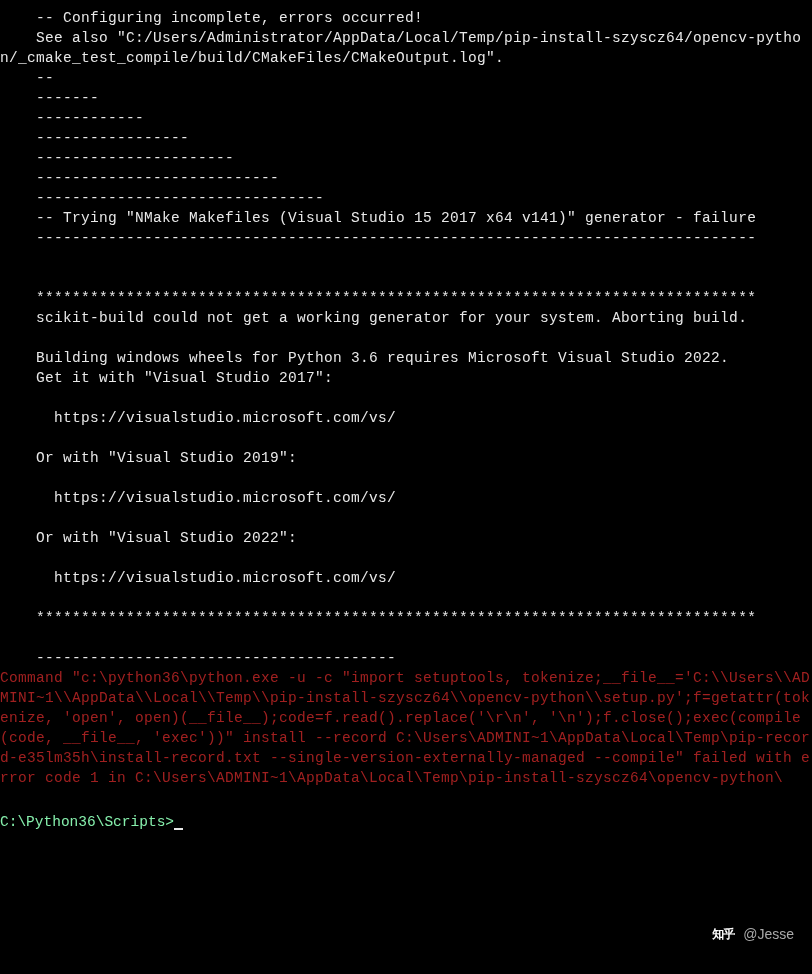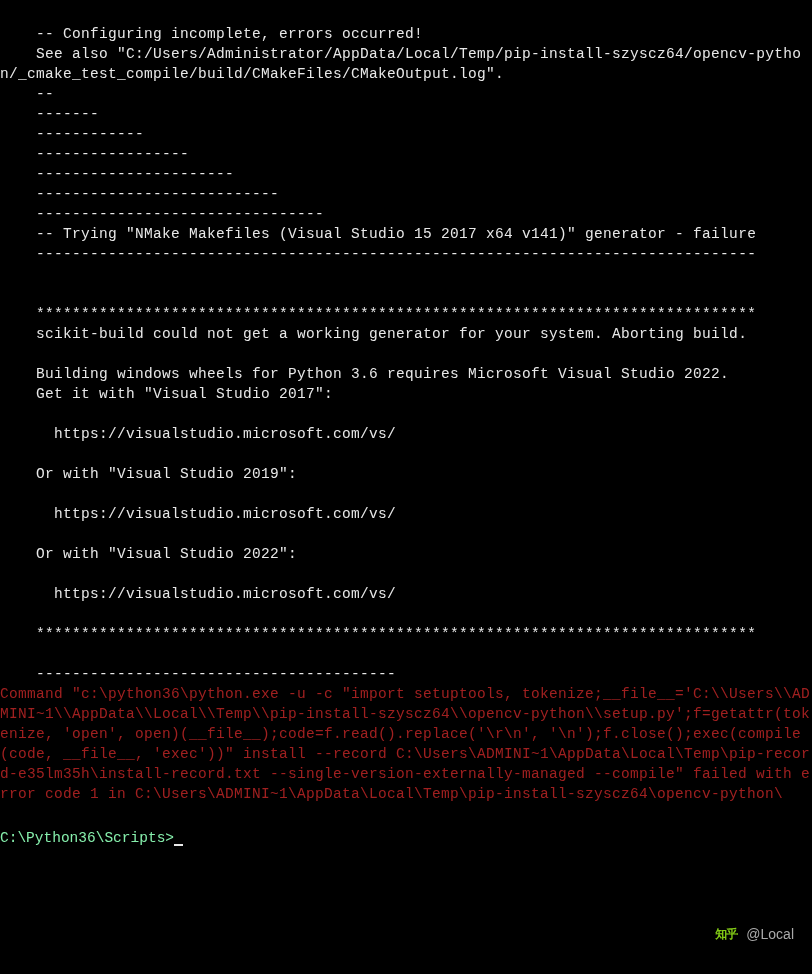--- a/index.html
+++ b/index.html
@@ -11,21 +11,21 @@
     background: #000;
     font-family: 'Consolas', 'Courier New', monospace;
     font-size: 14.5px;
     line-height: 1.38;
     width: 812px;
     height: 974px;
     overflow: hidden;
     position: relative;
   }
   .terminal {
-    padding: 24px 0 10px 0;
+    padding: 8px 0 10px 0;
     white-space: pre-wrap;
     word-break: break-all;
     letter-spacing: 0.3px;
   }
   .white-text {
     color: #e8e8e8;
   }
   .red-text {
     color: #a02020;
     font-weight: 500;
@@ -52,31 +52,31 @@
     display: flex;
     align-items: center;
     gap: 6px;
   }
   .zhihu-icon {
     width: 28px;
     height: 14px;
     display: inline-flex;
     align-items: center;
     justify-content: center;
-    color: #84cc16;
+    color: #ffffff;
     font-size: 12px;
     font-weight: bold;
     letter-spacing: -1px;
   }
 </style>
 </head>
 <body>
 
 <div class="terminal" id="terminal-body"><div class="white-text">    -- Configuring incomplete, errors occurred!</div><div class="white-text">    See also "C:/Users/Administrator/AppData/Local/Temp/pip-install-szyscz64/opencv-python/_cmake_test_compile/build/CMakeFiles/CMakeOutput.log".</div><div class="white-text">    --</div><div class="white-text">    -------</div><div class="white-text">    ------------</div><div class="white-text">    -----------------</div><div class="white-text">    ----------------------</div><div class="white-text">    ---------------------------</div><div class="white-text">    --------------------------------</div><div class="white-text">    -- Trying "NMake Makefiles (Visual Studio 15 2017 x64 v141)" generator - failure</div><div class="white-text">    --------------------------------------------------------------------------------</div><div class="white-text">&nbsp;</div><div class="white-text">&nbsp;</div><div class="white-text">    ********************************************************************************</div><div class="white-text">    scikit-build could not get a working generator for your system. Aborting build.</div><div class="white-text">&nbsp;</div><div class="white-text">    Building windows wheels for Python 3.6 requires Microsoft Visual Studio 2022.</div><div class="white-text">    Get it with "Visual Studio 2017":</div><div class="white-text">&nbsp;</div><div class="white-text">      https://visualstudio.microsoft.com/vs/</div><div class="white-text">&nbsp;</div><div class="white-text">    Or with "Visual Studio 2019":</div><div class="white-text">&nbsp;</div><div class="white-text">      https://visualstudio.microsoft.com/vs/</div><div class="white-text">&nbsp;</div><div class="white-text">    Or with "Visual Studio 2022":</div><div class="white-text">&nbsp;</div><div class="white-text">      https://visualstudio.microsoft.com/vs/</div><div class="white-text">&nbsp;</div><div class="white-text">    ********************************************************************************</div><div class="white-text">&nbsp;</div><div class="white-text">    ----------------------------------------</div><div class="red-text">Command "c:\python36\python.exe -u -c "import setuptools, tokenize;__file__='C:\\Users\\ADMINI~1\\AppData\\Local\\Temp\\pip-install-szyscz64\\opencv-python\\setup.py';f=getattr(tokenize, 'open', open)(__file__);code=f.read().replace('\r\n', '\n');f.close();exec(compile(code, __file__, 'exec'))" install --record C:\Users\ADMINI~1\AppData\Local\Temp\pip-record-e35lm35h\install-record.txt --single-version-externally-managed --compile" failed with error code 1 in C:\Users\ADMINI~1\AppData\Local\Temp\pip-install-szyscz64\opencv-python\</div></div>
 
 <div class="prompt-line">
   <span>C:\Python36\Scripts&gt;</span><span class="cursor"></span>
 </div>
 
 <div class="watermark">
   <span class="zhihu-icon">知乎</span>
-  <span>@Local</span>
+  <span>@Jesse</span>
 </div>
 
 </body></html>

